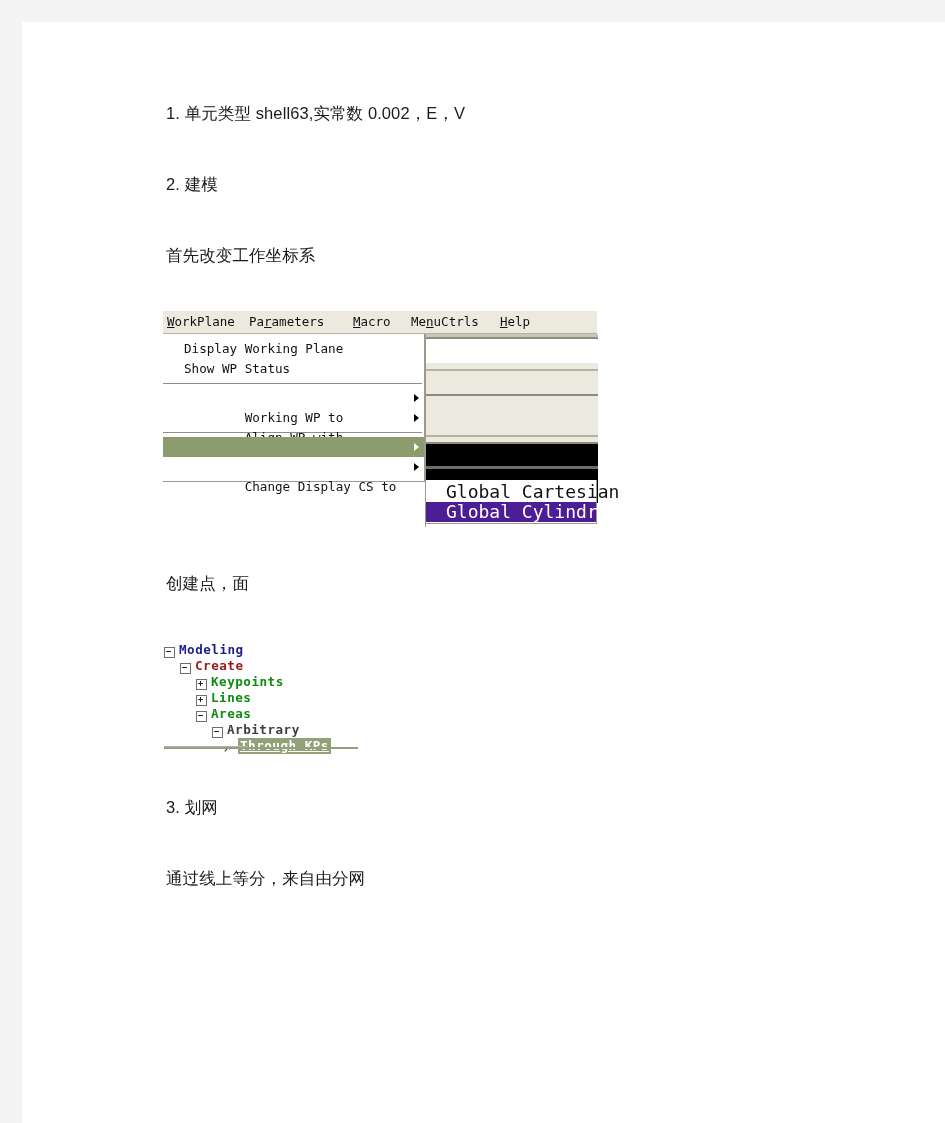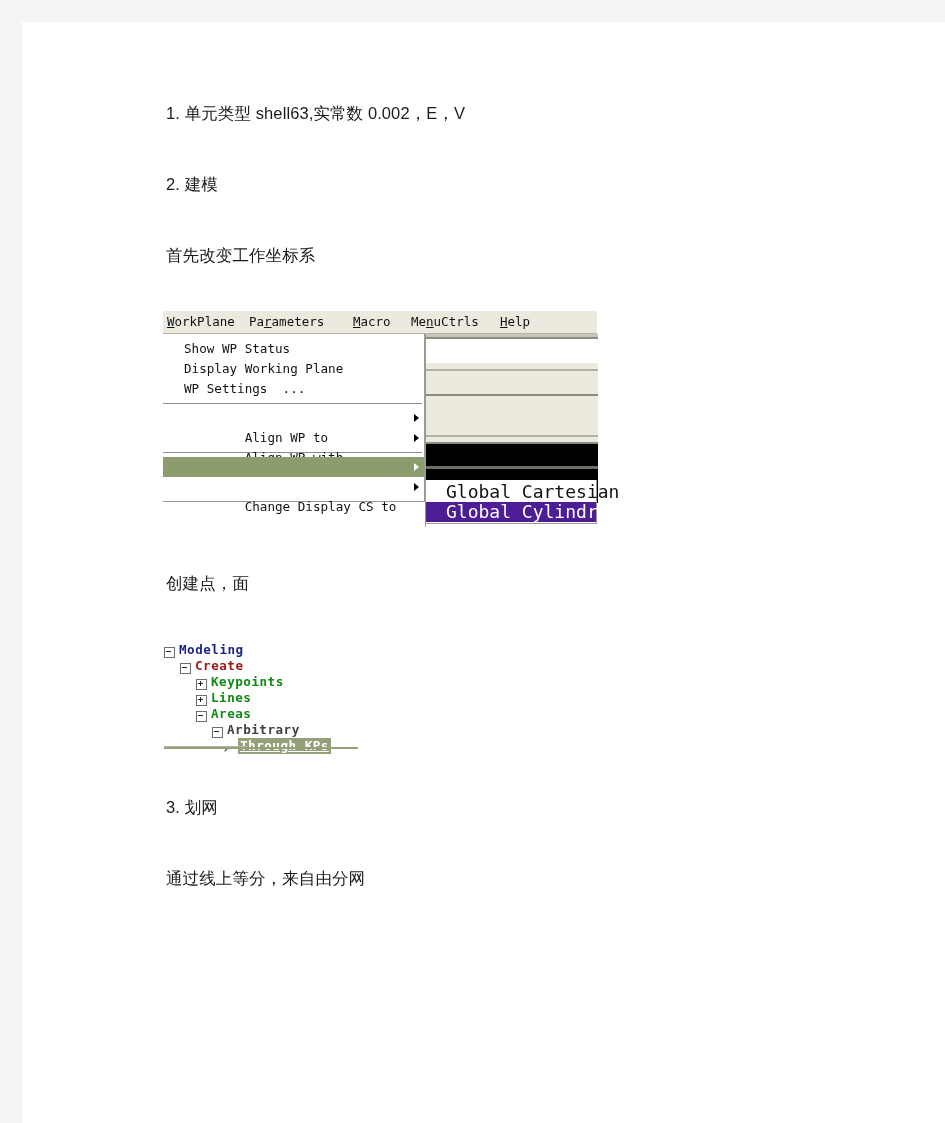--- a/index.html
+++ b/index.html
@@ -241,26 +241,25 @@
 
     <div id="menubar">
       <span class="mi" style="left:4px"><span class="mnem">W</span>orkPlane</span>
       <span class="mi" style="left:86px">Pa<span class="mnem">r</span>ameters</span>
       <span class="mi" style="left:190px"><span class="mnem">M</span>acro</span>
       <span class="mi" style="left:248px">Me<span class="mnem">n</span>uCtrls</span>
       <span class="mi" style="left:337px"><span class="mnem">H</span>elp</span>
     </div>
 
     <div id="dropdown">
+      <div class="ditem">Display Working Plane</div>
       <div class="ditem">Show WP Status</div>
-      <div class="ditem">Display Working Plane</div>
-      <div class="ditem">WP Settings  ...</div>
       <div class="dsep"></div>
       <div class="ditem">
-        <span>Align WP to</span>
+        <span>Working WP to</span>
         <span class="arrow"></span>
       </div>
       <div class="ditem">
         <span>Align WP with</span>
         <span class="arrow"></span>
       </div>
       <div class="dsep"></div>
       <div class="ditem sel">
         <span>Change Active CS to</span>
         <span class="arrow"></span>

